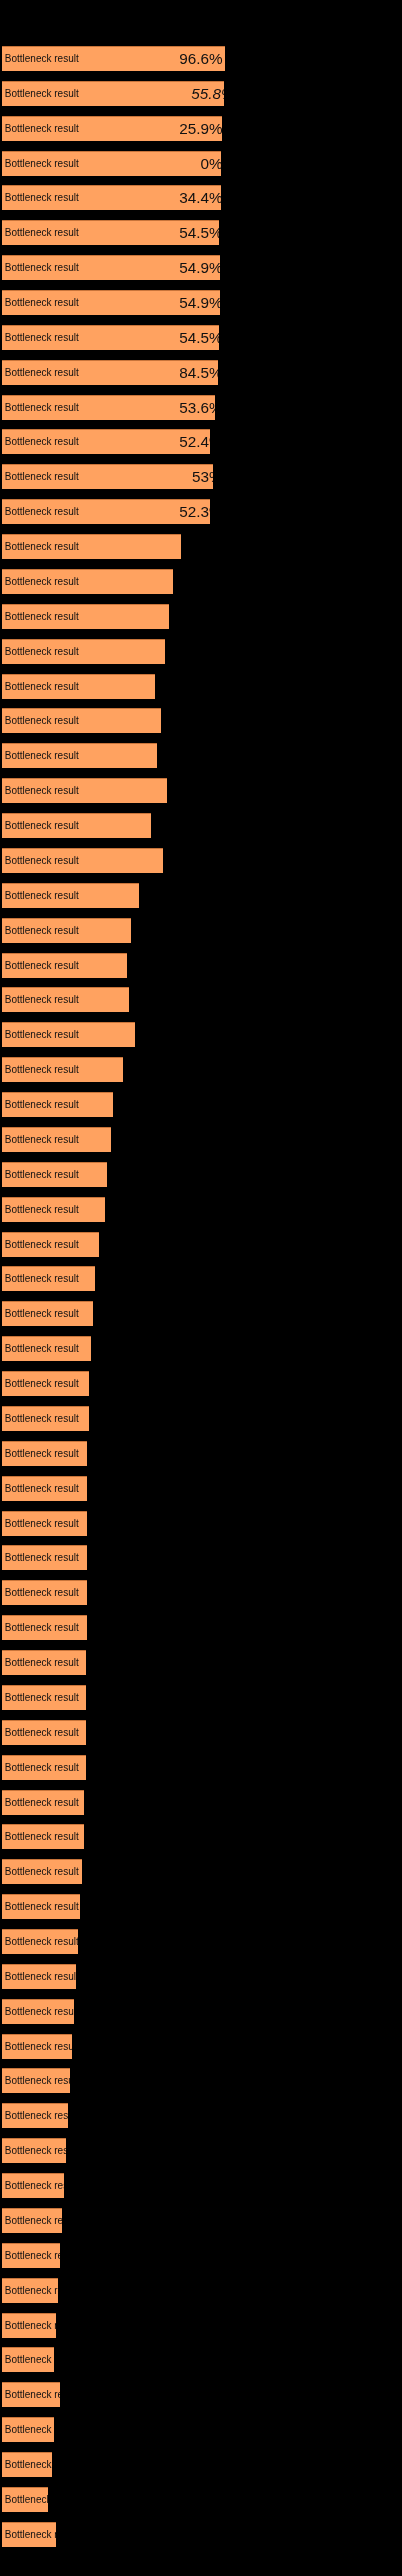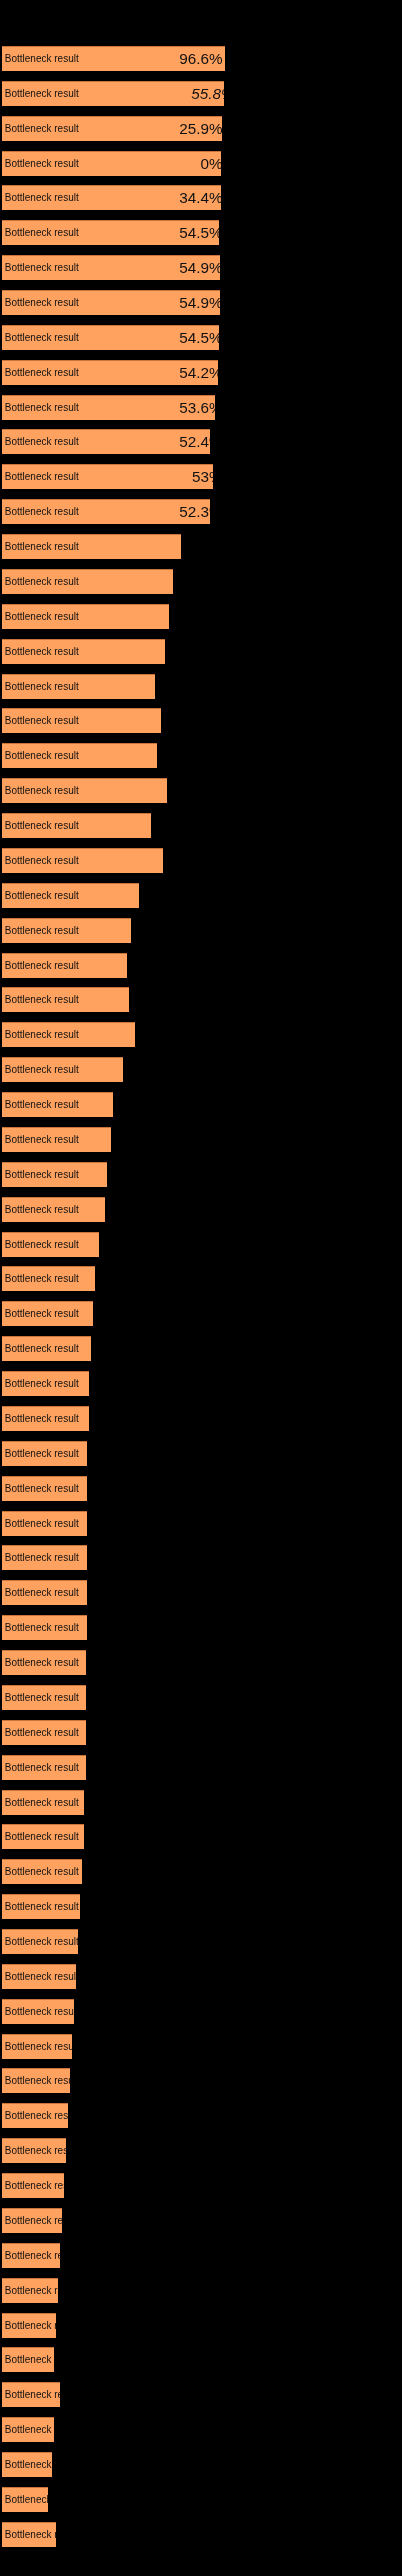--- a/index.html
+++ b/index.html
@@ -135,21 +135,21 @@
       </div>
       <div class="bar-row" style="top: 325px; width: 217px;">
         <div class="bar-clip">
           <span class="bar-label">Bottleneck result</span>
           <span class="bar-value" style="left: 0px; width: 221px; padding-right: 1.6px;">54.5%</span>
         </div>
       </div>
       <div class="bar-row" style="top: 360px; width: 216px;">
         <div class="bar-clip">
           <span class="bar-label">Bottleneck result</span>
-          <span class="bar-value" style="left: 0px; width: 221px; padding-right: 1.6px;">54.2%</span>
+          <span class="bar-value" style="left: 0px; width: 221px; padding-right: 1.6px;">84.5%</span>
         </div>
       </div>
       <div class="bar-row" style="top: 395px; width: 213px;">
         <div class="bar-clip">
           <span class="bar-label">Bottleneck result</span>
           <span class="bar-value" style="left: 0px; width: 221px; padding-right: 1.6px;">53.6%</span>
         </div>
       </div>
       <div class="bar-row" style="top: 429px; width: 208px;">
         <div class="bar-clip">

